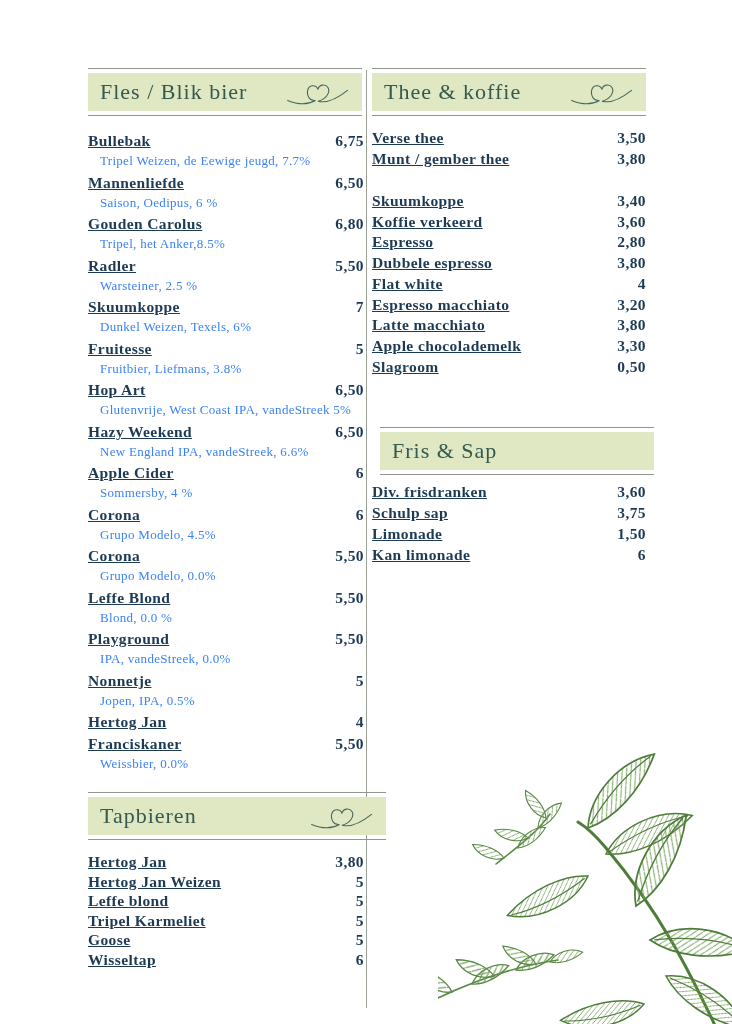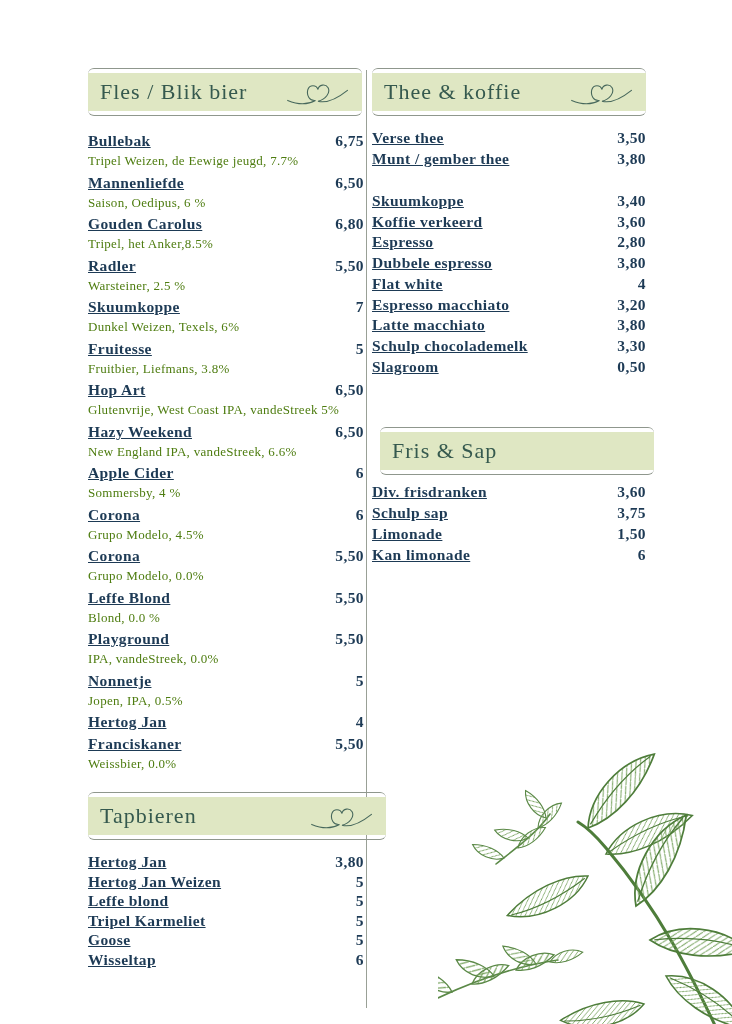--- a/index.html
+++ b/index.html
@@ -9,21 +9,20 @@
     font-family:"Liberation Serif","DejaVu Serif",serif;
     color:#1d3a55;
   }
   
   .sec-head{
     position:absolute;
     border-top:1.5px solid #8f978d;
     border-bottom:1.5px solid #8f978d;
     padding:4px 0;
     box-sizing:border-box;
-    border-radius:6px;
   }
   .sec-bar{
     background:#dfe7c3; height:38px;
     display:flex; align-items:center; justify-content:space-between;
     padding:0 12px;
   }
   .sec-title{
     font-size:22px; letter-spacing:1px; color:#35594e; font-weight:400;
   }
   .heart svg{display:block;}
@@ -31,21 +30,21 @@
   .v-divider{
     position:absolute; left:366px; top:70px; width:0; height:938px;
     border-left:1.5px solid #99a096;
   }
   
   .list{position:absolute;}
   .bitem{margin:0 0 1px 0;}
   .brow{display:grid; grid-template-columns:228px 1fr; align-items:baseline;}
   .bname{font-weight:700; font-size:15.5px; letter-spacing:.4px; line-height:21px; color:#1d3a55;text-decoration:underline;}
   .bprice{font-weight:700; font-size:15.5px; letter-spacing:.4px; line-height:21px; color:#1d3a55; text-align:right;}
-  .bdesc{font-size:13px; letter-spacing:.3px; line-height:19.5px; color:#4d7c0f; max-width:252px;}
+  .bdesc{font-size:13px; letter-spacing:.3px; line-height:19.5px; color:#3b82f6; max-width:252px;margin-left:12px;}
   
   .srow{display:grid; grid-template-columns:228px 1fr; align-items:baseline;}
   .srow .bname,.srow .bprice{line-height:20.7px;}
   .tap .srow .bname,.tap .srow .bprice{line-height:19.6px;}
   .fris .srow .bname,.fris .srow .bprice{line-height:21px;}
   
   .plant{position:absolute; right:-6px; bottom:-8px; width:300px; height:296px;}
 </style>
 </head>
 <body>
@@ -295,21 +294,21 @@
         <span class="bname">Espresso macchiato</span>
         <span class="bprice">3,20</span>
       </div>
 
       <div class="srow">
         <span class="bname">Latte macchiato</span>
         <span class="bprice">3,80</span>
       </div>
 
       <div class="srow">
-        <span class="bname">Schulp chocolademelk</span>
+        <span class="bname">Apple chocolademelk</span>
         <span class="bprice">3,30</span>
       </div>
 
       <div class="srow">
         <span class="bname">Slagroom</span>
         <span class="bprice">0,50</span>
       </div>
     </div>
 
   <div class="sec-head" style="left:372px; top:427px; width:274px;margin-left:8px;">

